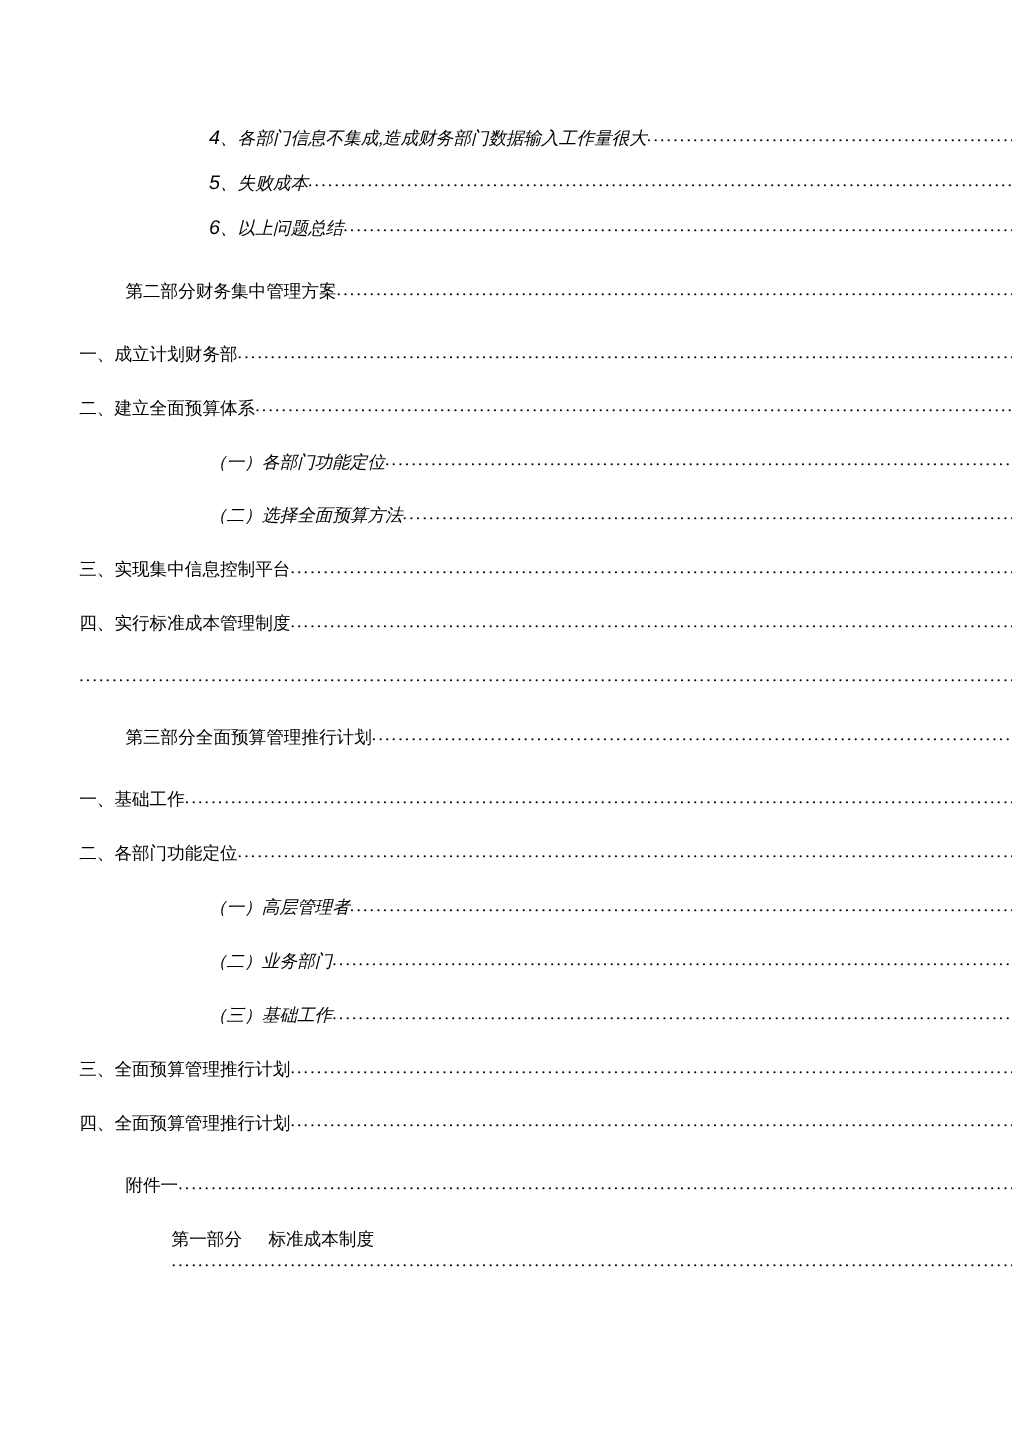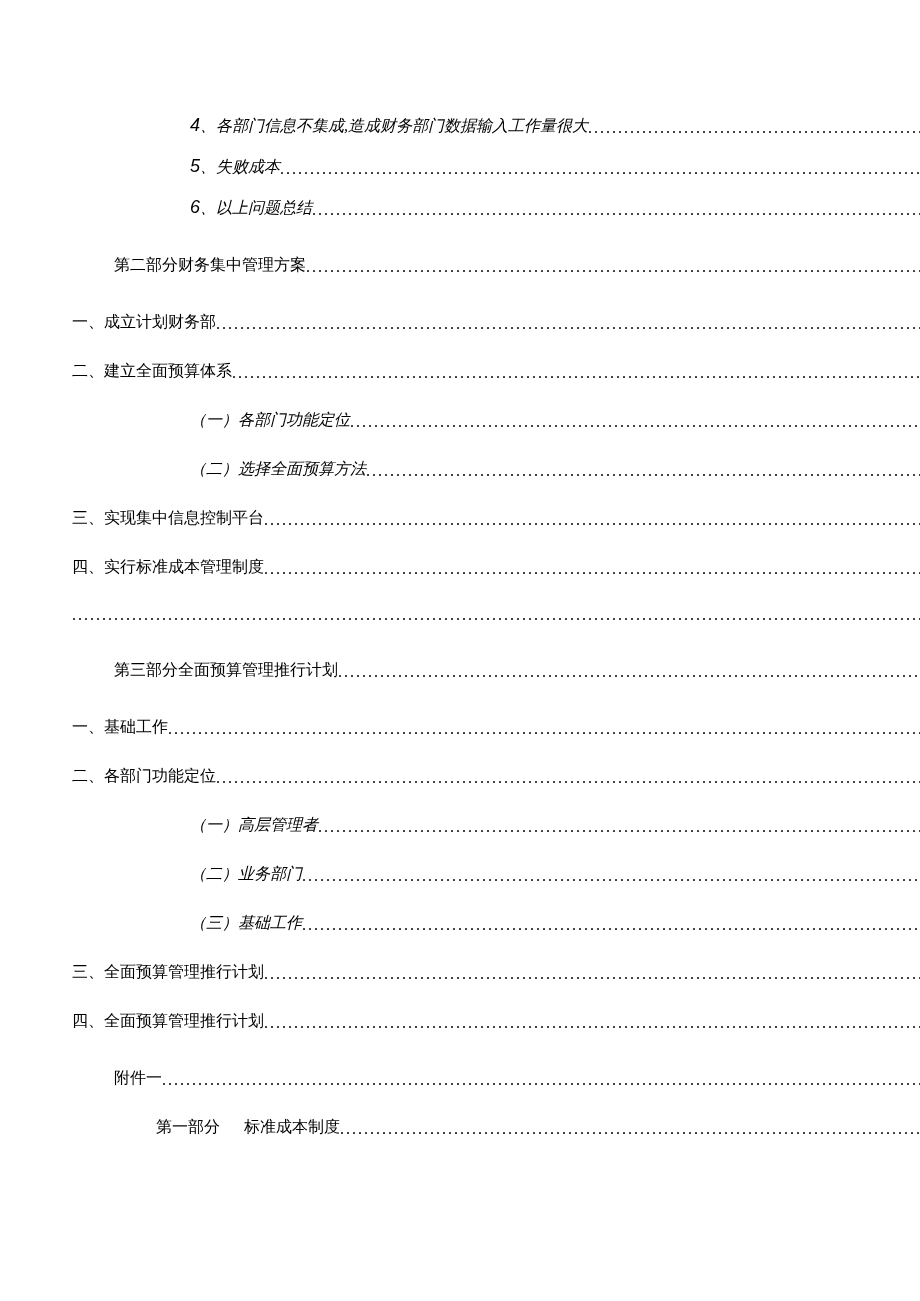--- a/index.html
+++ b/index.html
@@ -14,21 +14,21 @@
       height: 1301px;
       position: relative;
       overflow: hidden;
     }
     .page {
       padding: 115px 0 0 0;
       width: 100%;
     }
     .toc-line {
       display: flex;
-      align-items: flex-end;
+      align-items: flex-start;
       white-space: nowrap;
       overflow: hidden;
       color: #000;
       font-size: 16px;
     }
     .toc-text {
       flex-shrink: 0;
     }
     .toc-leader {
       flex: 1;
@@ -41,21 +41,21 @@
     }
     .num {
       font-family: Arial, sans-serif;
       font-style: italic;
       font-size: 18px;
       font-weight: 500;
     }
     .indent-0 { padding-left: 114px; }
     .indent-1 { padding-left: 72px; }
     .indent-2 { padding-left: 190px; }
-    .indent-1b { padding-left: 156px; }
+    .indent-1b { padding-left: 156px; flex-direction: column; }
     .row {
       margin-bottom: 28px;
     }
     .row-tight {
       margin-bottom: 19px;
     }
     .spacer-sm { height: 8px; }
   </style>
 </head>
 <body>

